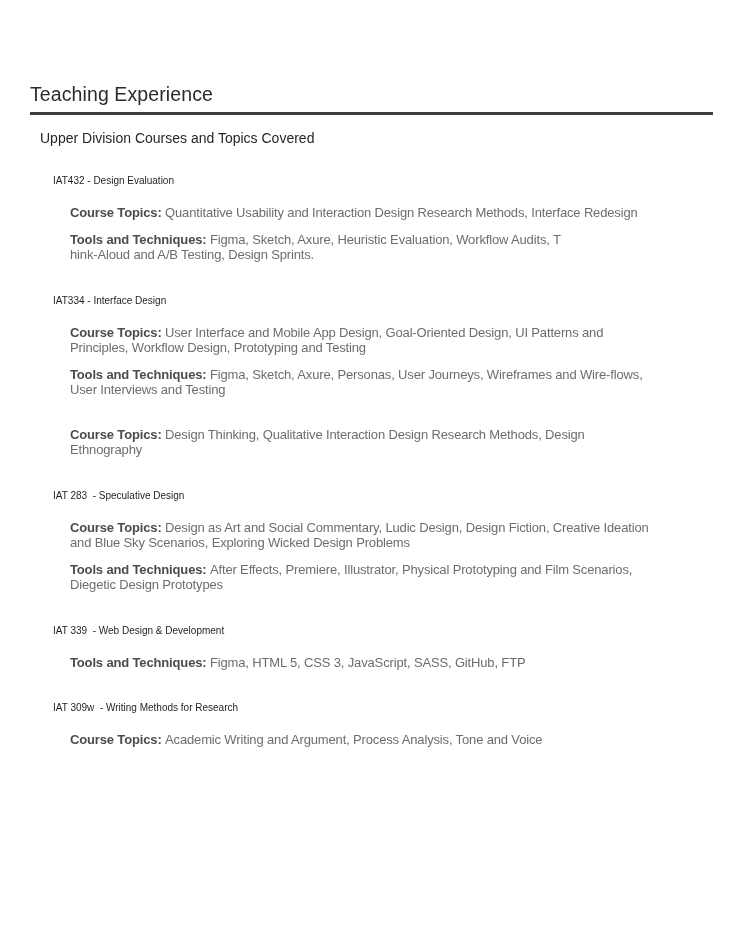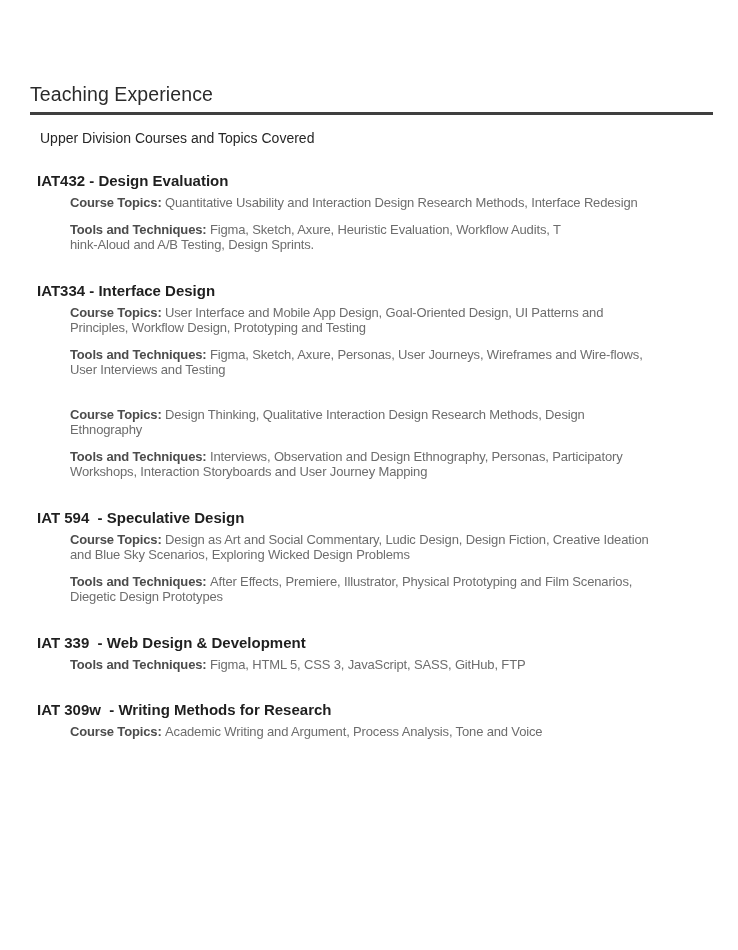--- a/index.html
+++ b/index.html
@@ -40,23 +40,23 @@
     font-size: 14px;
     font-weight: normal;
     color: #262626;
     line-height: 19px;
     white-space: pre-wrap;
   }
   .sections { margin: 0 0 0 37px; }
   .course { margin-top: 29px; }
   .course:first-child { margin-top: 24px; }
   .course-heading {
-    margin: 0;
-    font-size: 15px;
-    font-weight: bold;
+    margin: 16px;
+    font-size: 10px;
+    font-weight: normal;
     color: #1f1f1f;
     line-height: 17px;
     white-space: pre-wrap;
   }
   .para {
     margin: 11px 0 0 33px;
     width: 648px;
     font-size: 13px;
     line-height: 15.5px;
     letter-spacing: -0.15px;
@@ -107,25 +107,23 @@
       <section class="course">
         <h2 class="course-heading">IAT334 - Interface Design</h2>
         <p class="para"><span class="label">Course Topics: </span><span class="ptext">User Interface and Mobile App Design, Goal-Oriented Design, UI Patterns and
 Principles, Workflow Design, Prototyping and Testing</span></p>
         <p class="para"><span class="label">Tools and Techniques: </span><span class="ptext">Figma, Sketch, Axure, Personas, User Journeys, Wireframes and Wire-flows,
 User Interviews and Testing</span></p>
       </section>
       <section class="course">
         <p class="para"><span class="label">Course Topics: </span><span class="ptext">Design Thinking, Qualitative Interaction Design Research Methods, Design
 Ethnography</span></p>
-        <p class="para"><span class="label">Tools and Techniques: </span><span class="ptext">Interviews, Observation and Design Ethnography, Personas, Participatory
-Workshops, Interaction Storyboards and User Journey Mapping</span></p>
       </section>
       <section class="course">
-        <h2 class="course-heading">IAT 594  - Speculative Design</h2>
+        <h2 class="course-heading">IAT 283  - Speculative Design</h2>
         <p class="para"><span class="label">Course Topics: </span><span class="ptext">Design as Art and Social Commentary, Ludic Design, Design Fiction, Creative Ideation
 and Blue Sky Scenarios, Exploring Wicked Design Problems</span></p>
         <p class="para"><span class="label">Tools and Techniques: </span><span class="ptext">After Effects, Premiere, Illustrator, Physical Prototyping and Film Scenarios,
 Diegetic Design Prototypes</span></p>
       </section>
       <section class="course">
         <h2 class="course-heading">IAT 339  - Web Design &amp; Development</h2>
         <p class="para"><span class="label">Tools and Techniques: </span><span class="ptext">Figma, HTML 5, CSS 3, JavaScript, SASS, GitHub, FTP</span></p>
       </section>
       <section class="course">

